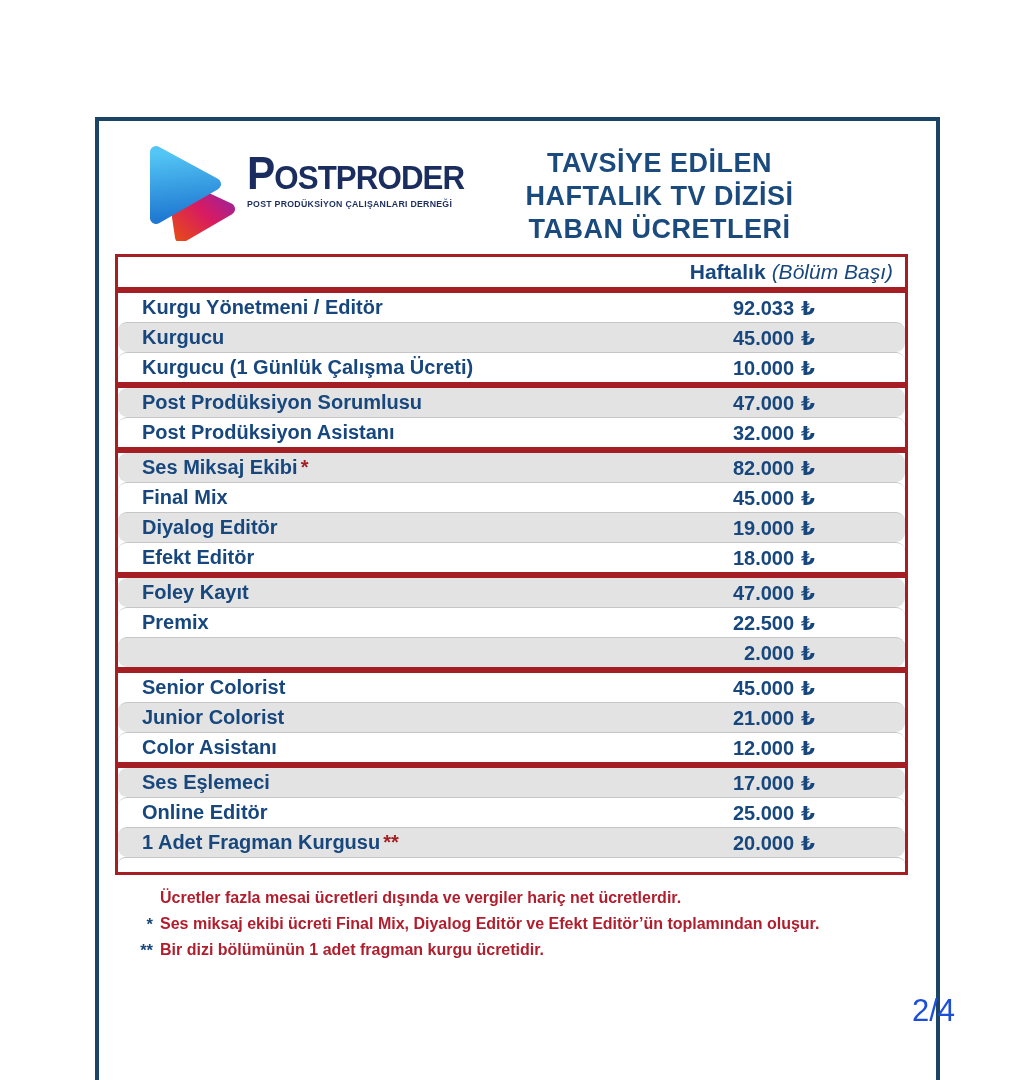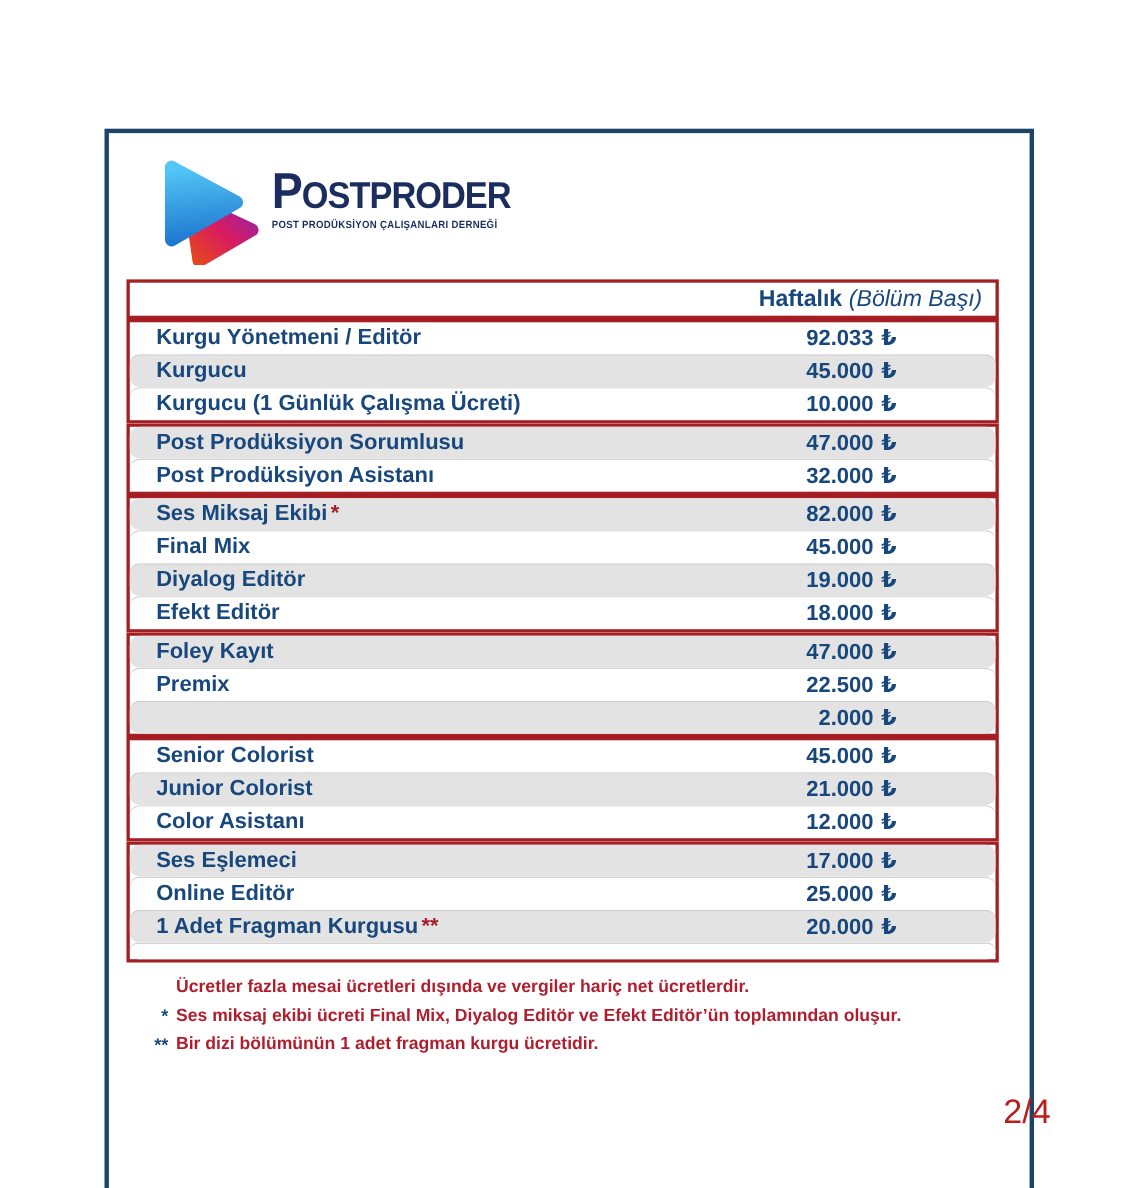--- a/index.html
+++ b/index.html
@@ -37,21 +37,21 @@
   .row .label .marker{color:#a51e23;margin-left:3px;}
   .row .price{margin-left:auto;padding-right:90px;font-size:20px;font-weight:bold;color:#17477d;white-space:nowrap;}
   .row .price .cur{font-family:"DejaVu Sans",sans-serif;margin-left:7px;font-weight:bold;}
   .row.spacer{height:14px;border-top:1px solid #c6c6c6;background:#ffffff;}
   
   .footnotes{margin:10px 30px 0 18px;}
   .footnote{display:flex;line-height:26px;}
   .fmark{width:36px;text-align:right;padding-right:7px;font-size:16.5px;font-weight:bold;color:#17477d;flex:0 0 auto;}
   .ftext{font-size:16px;font-weight:bold;color:#b01e2e;}
   
-  .page-number{position:absolute;left:912px;top:993px;font-size:31px;color:#b91c1c;}
+  .page-number{position:absolute;left:912px;top:993px;font-size:31px;color:#1d4ed8;}
 </style>
 </head>
 <body>
 
 <div class="document">
 
   <div class="doc-header">
     <div class="logo-block">
       <span>
         <svg width="96" height="104" viewBox="0 0 96 104">
@@ -67,20 +67,25 @@
             </linearGradient>
           </defs>
           <path d="M30 46 L86 72 L38 100 Z" fill="url(#gRed)" stroke="url(#gRed)" stroke-width="12" stroke-linejoin="round"></path>
           <path d="M13 15 L72 47 L13 81 Z" fill="url(#gBlue)" stroke="url(#gBlue)" stroke-width="12" stroke-linejoin="round"></path>
         </svg>
       </span>
       <span class="logo-text">
         <span class="logo-name">POSTPRODER</span>
         <span class="logo-subtitle">POST PRODÜKSİYON ÇALIŞANLARI DERNEĞİ</span>
       </span>
+    </div>
+    <div class="title-block">
+      <span class="title-line">TAVSİYE EDİLEN</span>
+      <span class="title-line">HAFTALIK TV DİZİSİ</span>
+      <span class="title-line">TABAN ÜCRETLERİ</span>
     </div>
   </div>
 
   <div class="rate-table">
     <div class="table-header-box">
       <span class="hdr-bold">Haftalık</span>
       <span class="hdr-italic">(Bölüm Başı)</span>
     </div>
     <div id="rate-groups">
         <div class="group">

